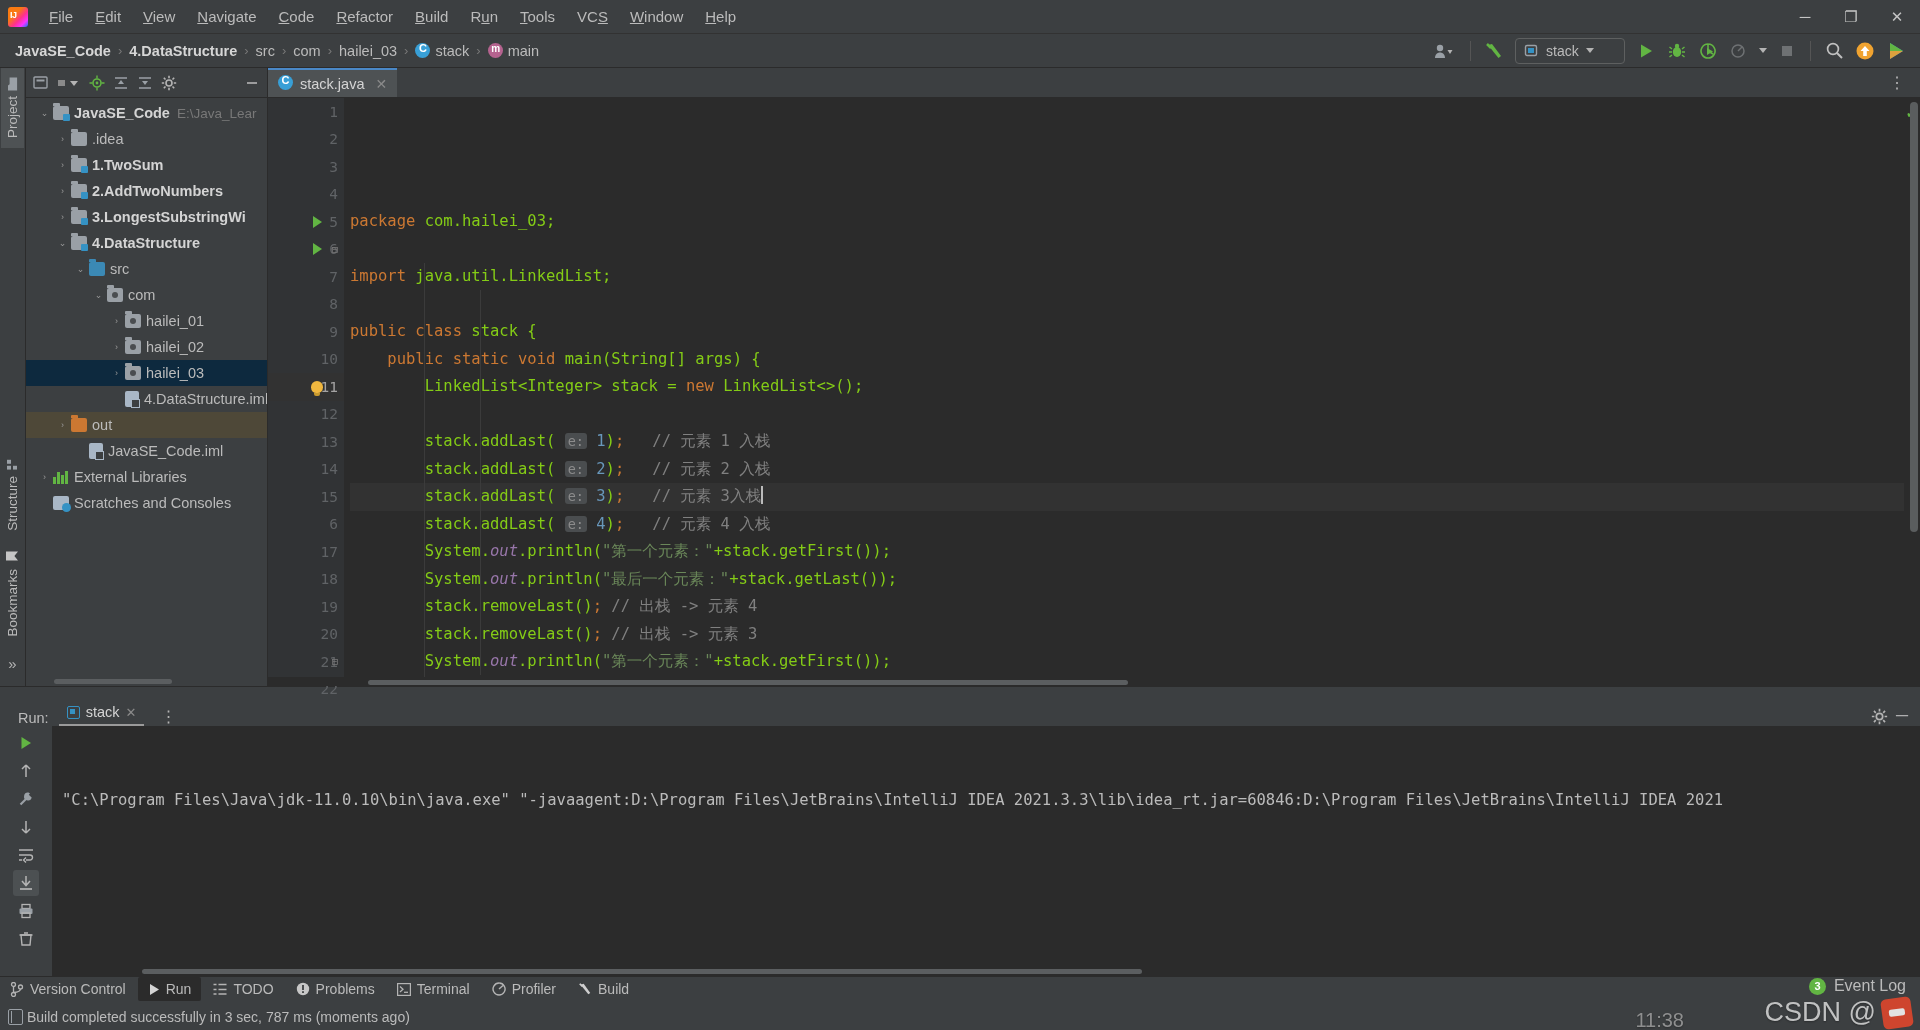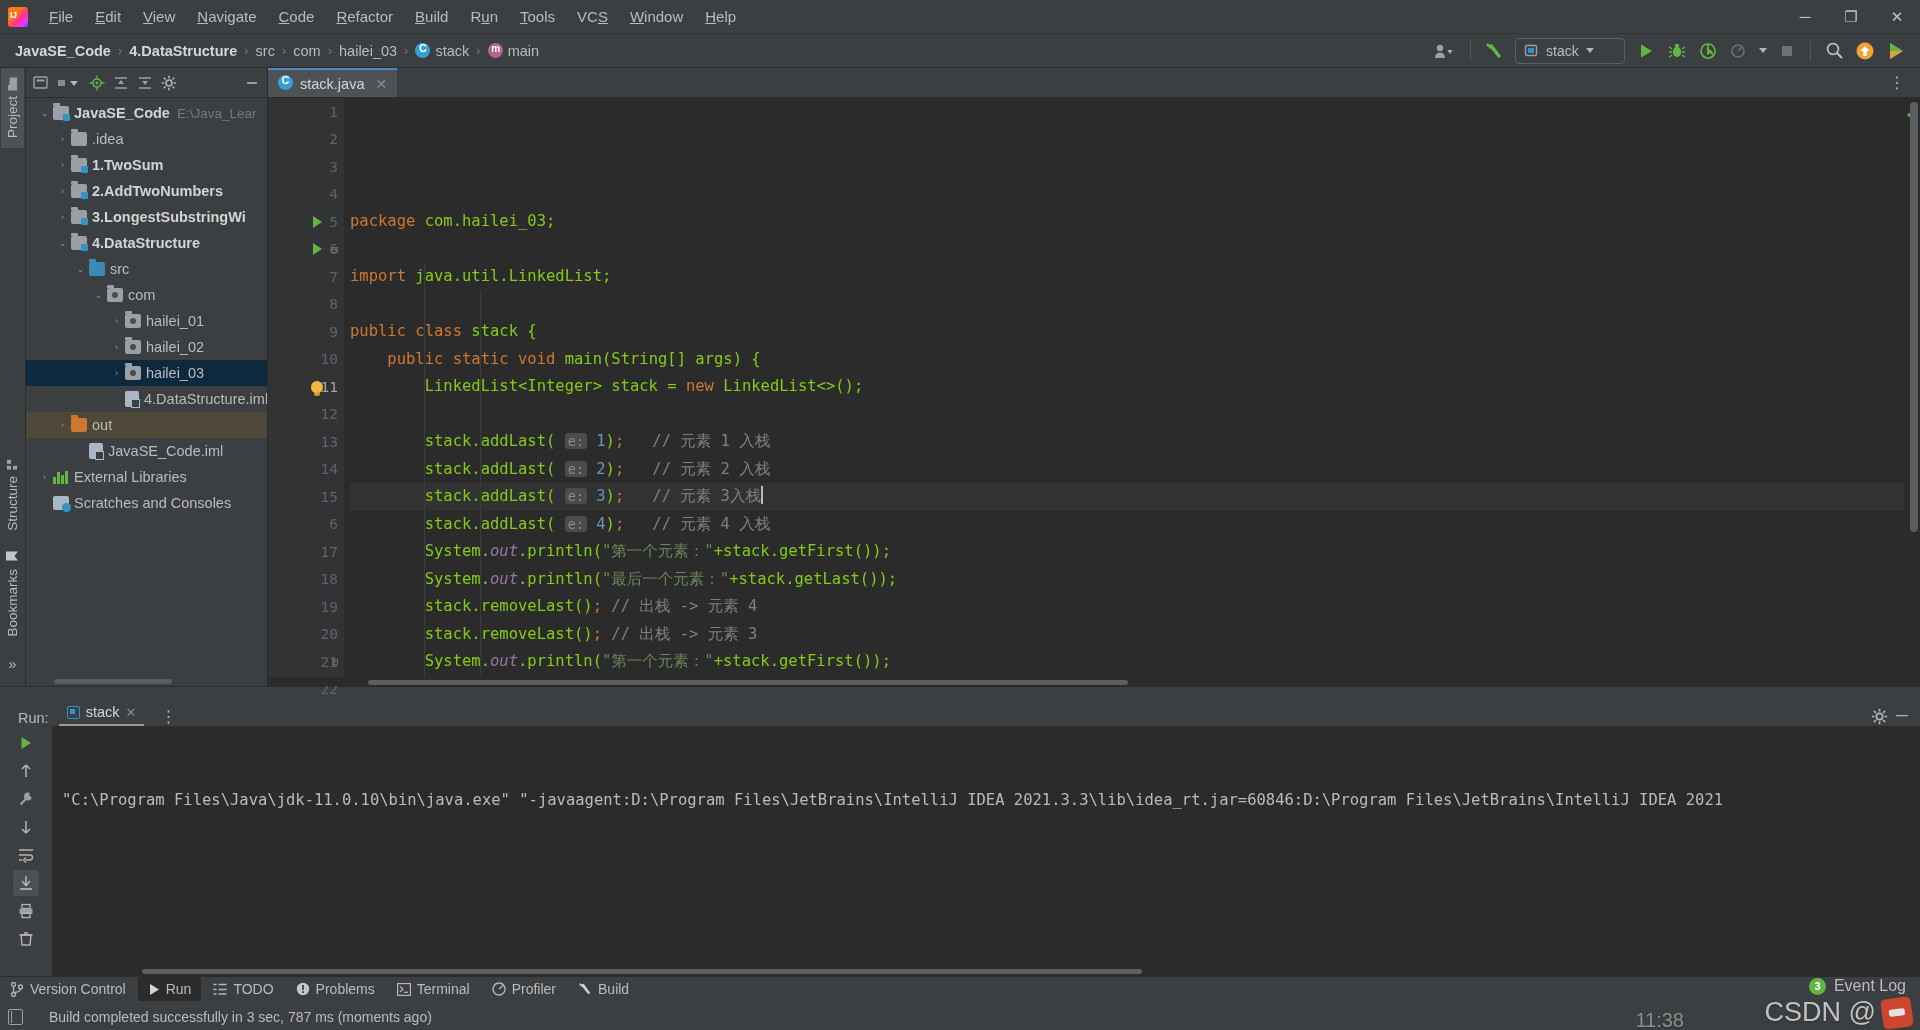--- a/index.html
+++ b/index.html
@@ -229,21 +229,21 @@
   }
   .tw {
     display:flex;align-items:center;gap:6px;font-size:14px;color:#bbbbbb;padding:4px 10px;border-radius:2px;
   }
   .tw.active{background:#2b2b2b;}
   .tw-right{margin-left:auto;display:flex;align-items:center;gap:8px;padding-right:14px;}
   .badge{background:#62b543;color:#fff;border-radius:50%;width:17px;height:17px;display:flex;align-items:center;justify-content:center;font-size:11px;font-weight:bold;}
 
   .statusbar{
     height:26px;background:#3c3f41;display:flex;align-items:center;flex:none;
-    padding-left:8px; font-size:14px; color:#bbbbbb; gap:26px; position:relative;
+    padding-left:8px; font-size:14px; color:#bbbbbb; gap:4px; position:relative;
   }
   .sb-icon{width:15px;height:16px;border:1.4px solid #9aa0a6;border-radius:2px;position:relative;flex:none;}
   .sb-icon::after{content:"";position:absolute;left:2px;top:1px;bottom:1px;width:1.4px;background:#9aa0a6;}
 
   
   .watermark{
     position:absolute; right:8px; bottom:2px; font-size:27px; color:#d8d8d8;
     opacity:.85; pointer-events:none; display:flex; align-items:center; gap:6px;
     font-family:"Liberation Sans",sans-serif; text-shadow:0 1px 2px rgba(0,0,0,.35);
   }

